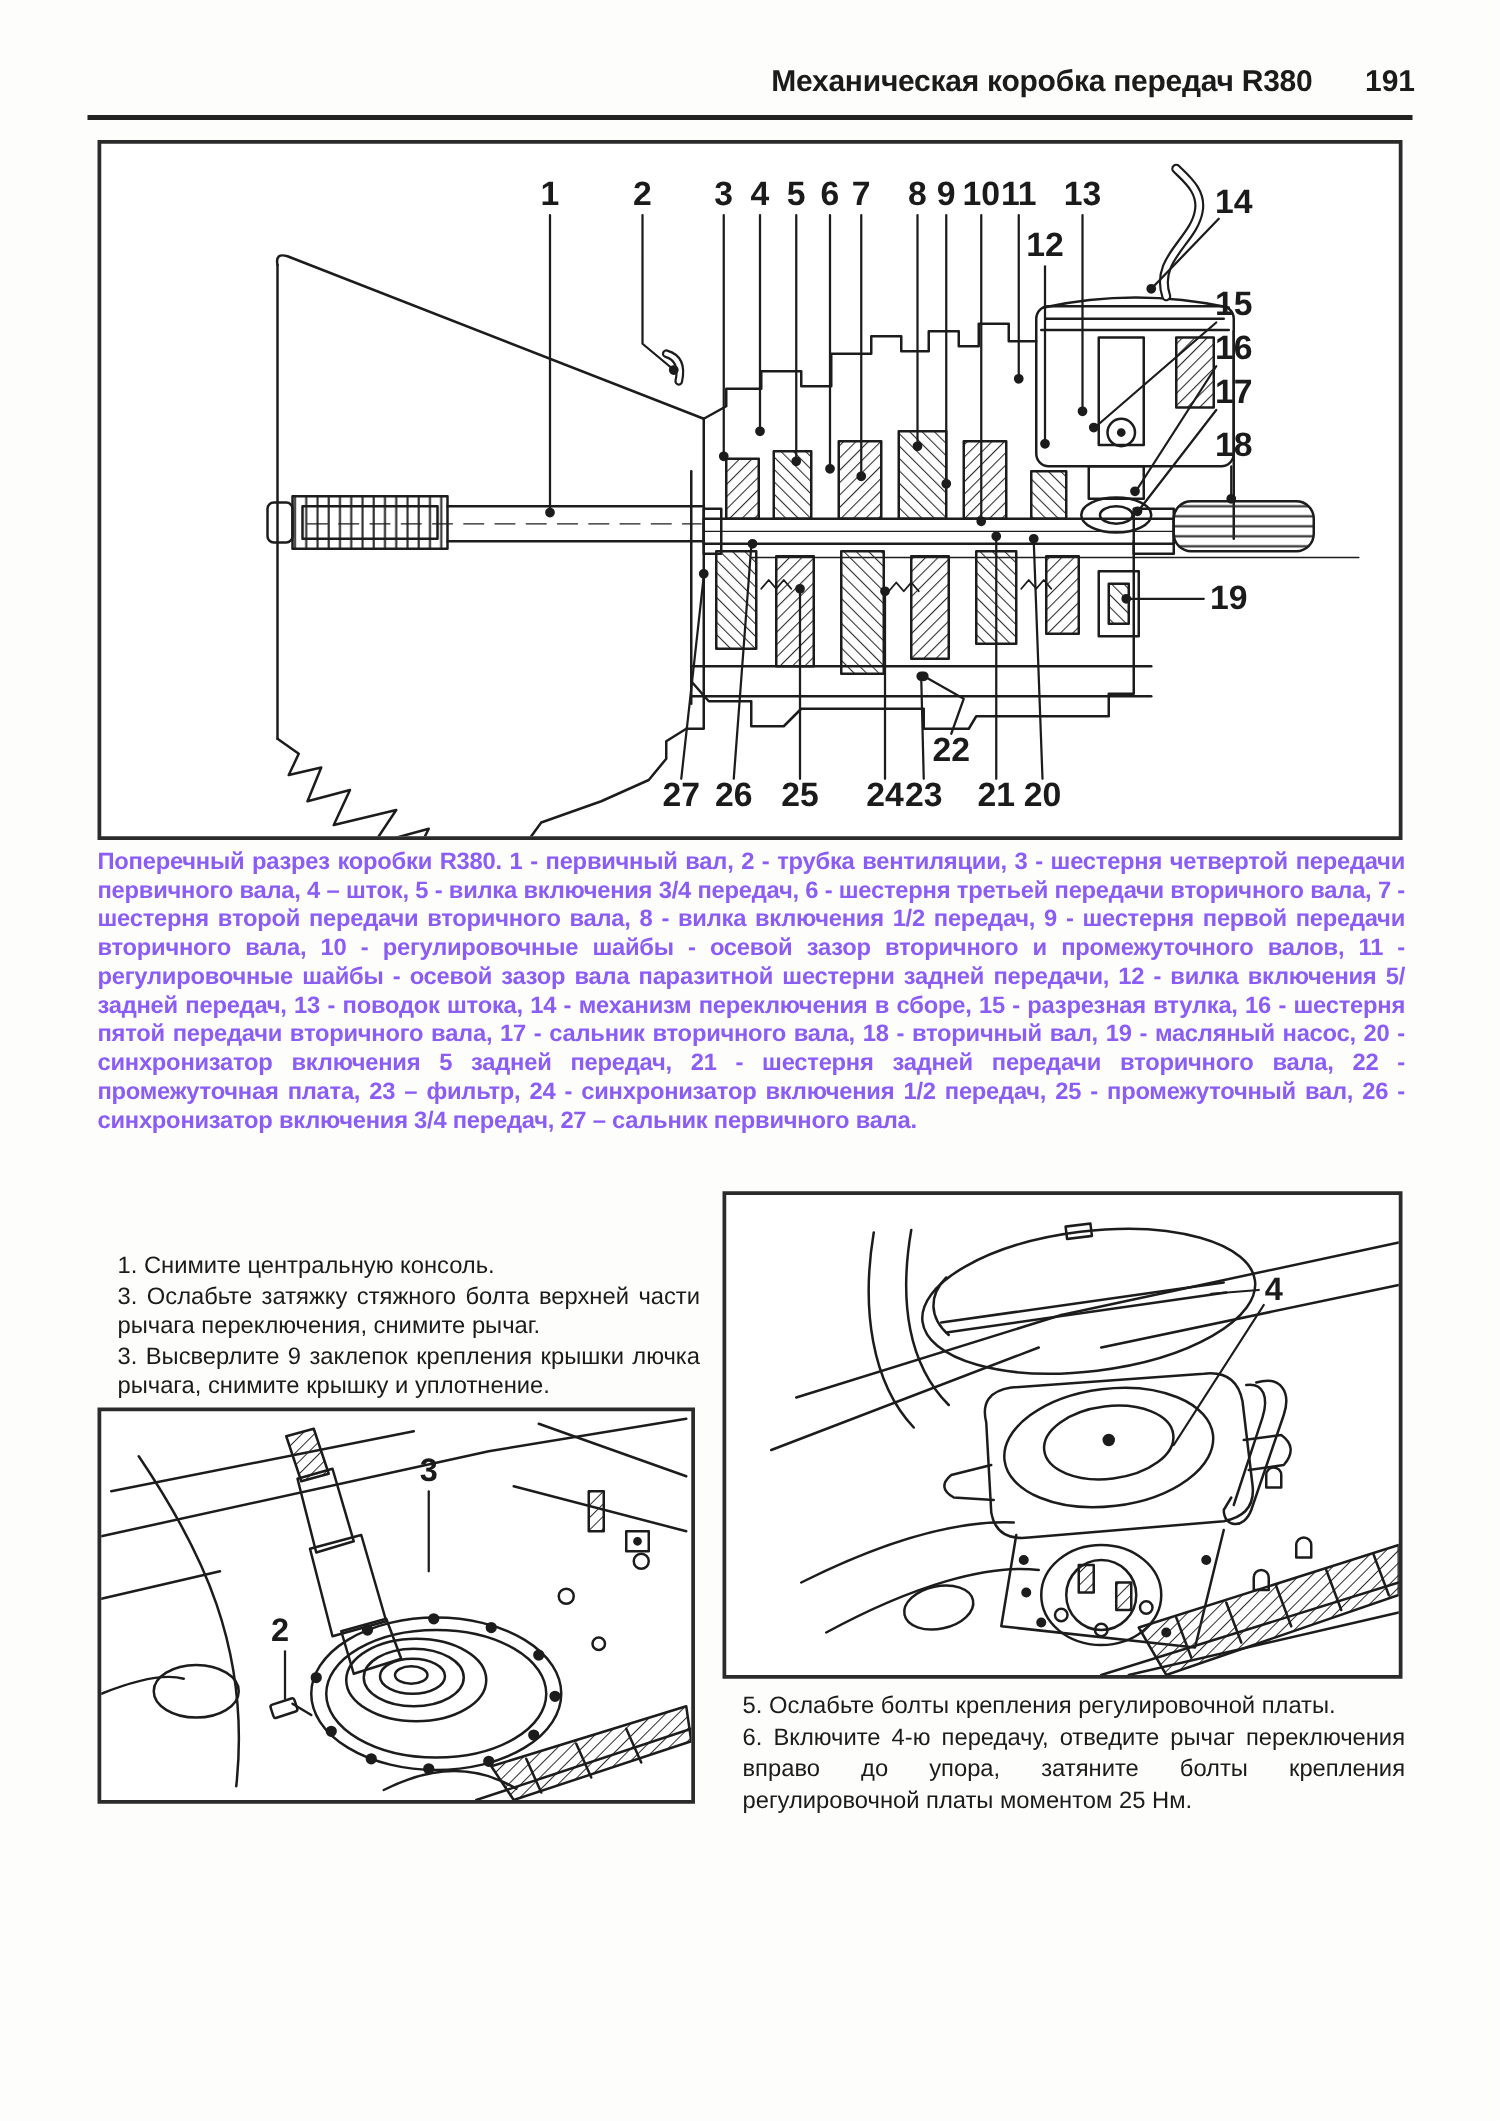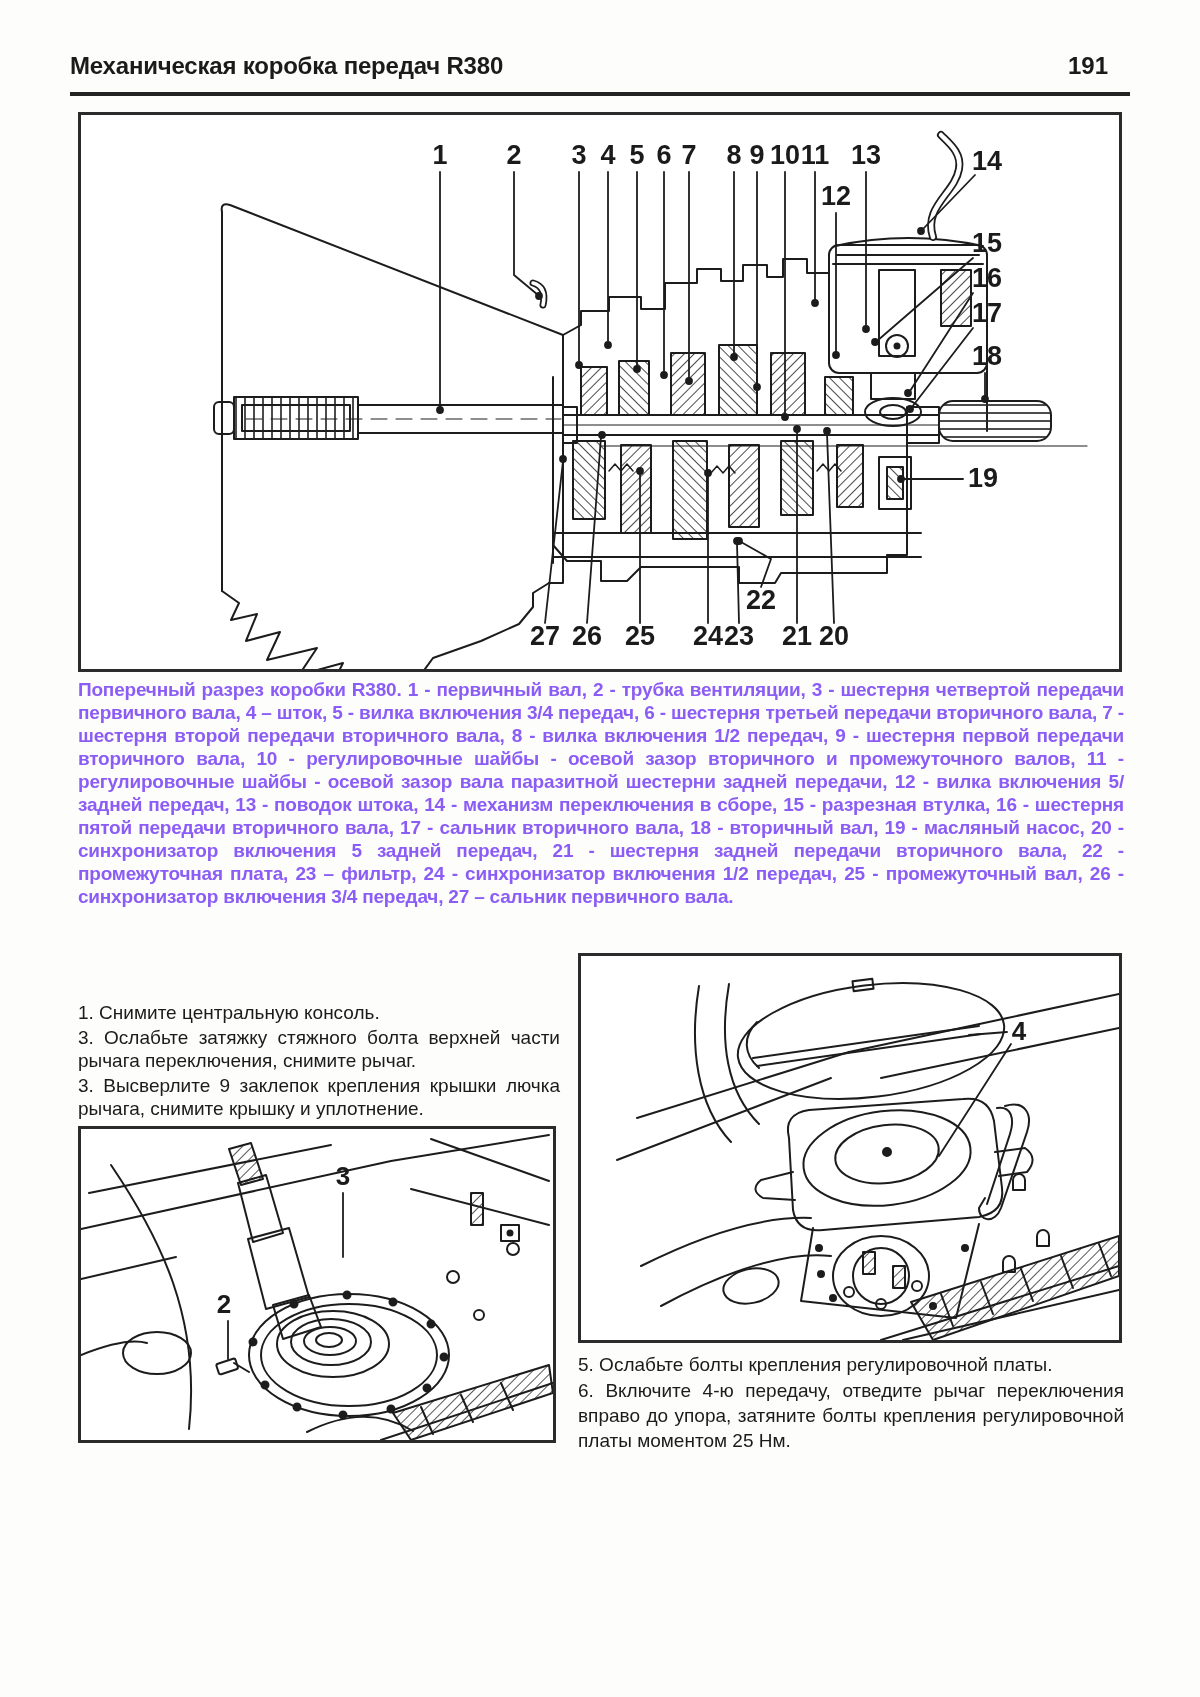--- a/index.html
+++ b/index.html
@@ -1,25 +1,25 @@
 <!DOCTYPE html>
 <html><head>
 <meta charset="utf-8">
 <style>
   html,body{margin:0;padding:0;background:#ffffff;}
   .page{
     position:relative;width:1200px;height:1697px;background:#fdfdfc;
     font-family:"Liberation Sans",sans-serif;color:#1b1b1b;overflow:hidden;
   }
   .hdr-title{
-    position:absolute;left:70px;top:52px;width:980px;text-align:left;
+    position:absolute;left:70px;top:52px;width:980px;text-align:right;
     font-size:24px;font-weight:700;letter-spacing:-0.2px;
   }
   .hdr-page{
-    position:absolute;right:92px;top:52px;font-size:24px;font-weight:700;text-align:right;
+    position:absolute;right:68px;top:52px;font-size:24px;font-weight:700;text-align:right;
   }
   .hdr-rule{
     position:absolute;left:70px;top:92px;width:1060px;height:4px;background:#232323;
   }
   .figure{
     position:absolute;background:#fff;border:3px solid #2b2b2b;box-sizing:border-box;
   }
   .fig-main{left:78px;top:112px;width:1044px;height:560px;}
   .fig-left{left:78px;top:1126px;width:478px;height:317px;}
   .fig-right{left:578px;top:953px;width:544px;height:390px;}
@@ -29,21 +29,21 @@
     letter-spacing:-0.2px;color:#8b5cf6;
   }
   .sec-heading{
     position:absolute;left:78px;top:932px;width:486px;
     font-size:25px;font-weight:700;line-height:30px;letter-spacing:-0.2px;
   }
   .steps-left{
     position:absolute;left:78px;top:1001px;width:482px;
     font-size:19px;line-height:23.5px;text-align:justify;
   }
-  .steps-left p,.steps-right p,.step4 p{margin:0 0 1px 0;}
+  .steps-left p,.steps-right p,.step4 p{margin:0 0 1px 16px;}
   .step4{
     position:absolute;left:78px;top:1458px;width:482px;
     font-size:19px;line-height:24px;text-align:justify;
   }
   .steps-right{
     position:absolute;left:578px;top:1352px;width:546px;
     font-size:19px;line-height:25px;text-align:justify;
   }
   svg{display:block;width:100%;height:100%;}
   svg text.callout{

